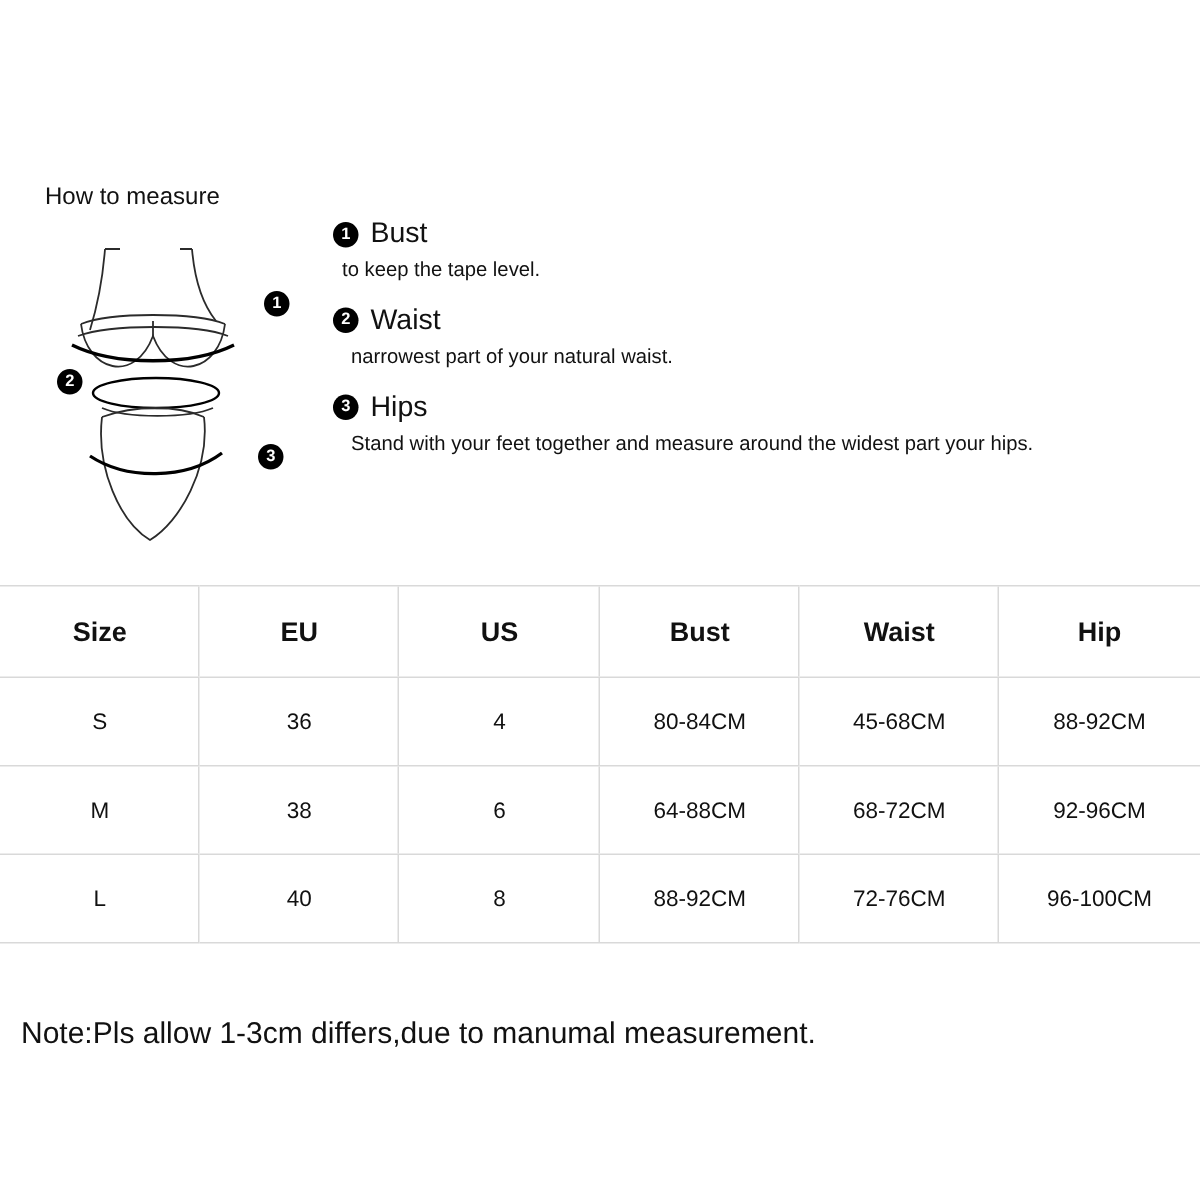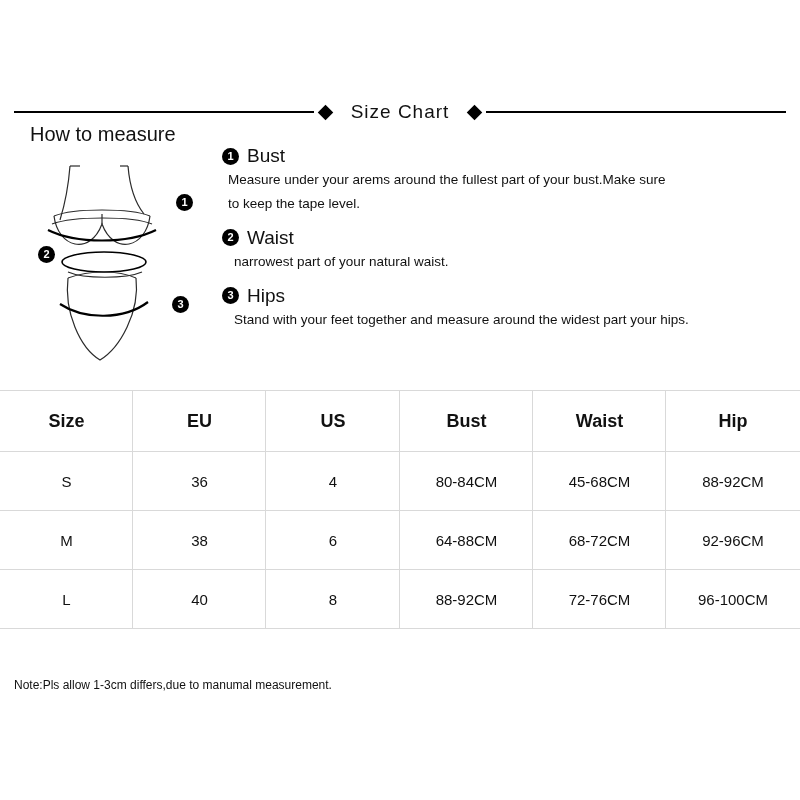--- a/index.html
+++ b/index.html
@@ -57,21 +57,21 @@
     padding: 0 14px;
     white-space: nowrap;
     color: #111;
   }
 
   
   .howto-label {
     position: absolute;
     left: 30px;
     top: 123px;
-    font-size: 20px;
+    font-size: 16px;
     color: #111;
   }
 
   .figure {
     position: absolute;
     left: 24px;
     top: 152px;
     width: 190px;
     height: 215px;
   }
@@ -163,36 +163,29 @@
   col.c-us   { width: 134px; }
   col.c-bust { width: 133px; }
   col.c-waist{ width: 133px; }
   col.c-hip  { width: 134px; }
 
   
   .note {
     position: absolute;
     left: 14px;
     top: 678px;
-    font-size: 12px;
+    font-size: 20px;
     color: #111;
   }
 </style>
 </head>
 <body>
 
 <div class="page">
 
-  <div class="title-row">
-    <div class="rule left"></div>
-    <div class="diamond"></div>
-    <div class="title-text">Size   Chart</div>
-    <div class="diamond"></div>
-    <div class="rule right"></div>
-  </div>
 
   <div class="howto-label">How to measure</div>
 
   <div class="figure">
     <svg width="190" height="215" viewBox="0 0 190 215">
       <g fill="none" stroke="#2b2b2b" stroke-width="1.2">
 
         <path d="M46 14 C 44 40, 40 55, 36 68"></path>
         <path d="M104 14 C 106 38, 112 52, 120 62"></path>
         <path d="M46 14 L 56 14"></path>
@@ -220,21 +213,20 @@
     <span class="badge fig-badge" style="left:148px; top:144px;">3</span>
   </div>
 
   <div class="instructions">
 
     <div class="block-1">
       <div class="instr-head">
         <span class="badge">1</span>
         <span class="instr-title">Bust</span>
       </div>
-      <div class="instr-body">Measure under your arems around the fullest part of your bust.Make sure</div>
       <div class="instr-body">to keep the tape level.</div>
     </div>
 
     <div class="block-2">
       <div class="instr-head">
         <span class="badge">2</span>
         <span class="instr-title">Waist</span>
       </div>
       <div class="instr-body indent">narrowest part of your natural waist.</div>
     </div>

